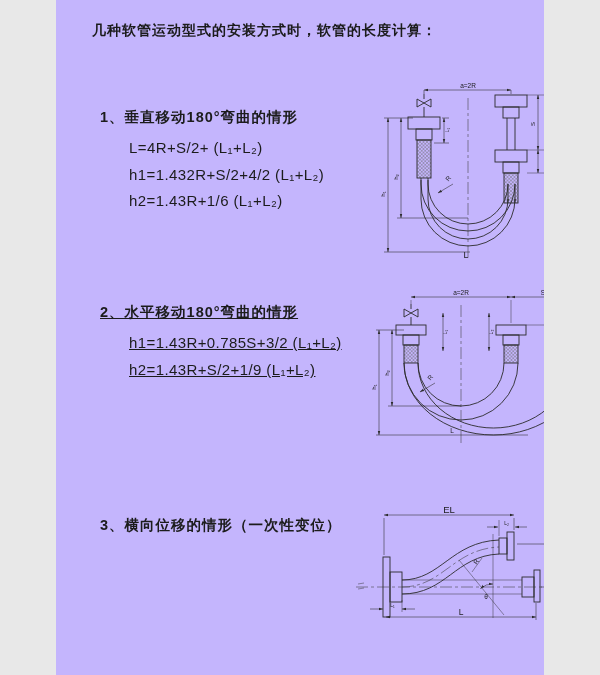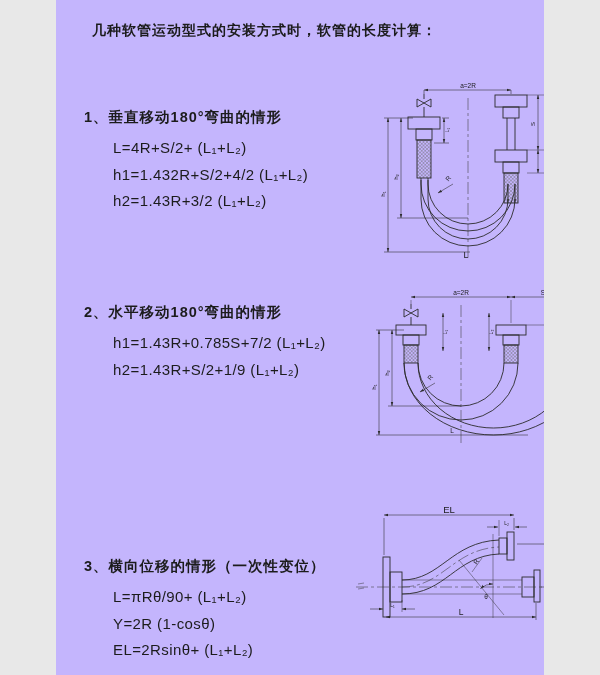--- a/index.html
+++ b/index.html
@@ -5,24 +5,24 @@
   html,body{margin:0;padding:0;background:#e8e8e8;}
   .page{
     position:relative;width:488px;height:675px;background:#c4b5fd;
     font-family:"Liberation Sans","DejaVu Sans",sans-serif;color:#1c1c1c;
     overflow:hidden;margin:0 auto;
   }
   .title{
     position:absolute;left:36px;top:22px;font-size:14px;font-weight:bold;
     letter-spacing:1px;
   }
-  .section{position:absolute;left:28px;}
+  .section{position:absolute;left:44px;}
   .sec1{top:108px;}
-  .sec2{top:303px;}
-  .sec3{top:516px;margin-top:41px;}
+  .sec2{top:303px;text-decoration:underline;}
+  .sec3{top:516px;}
   .heading{font-size:14.5px;font-weight:bold;letter-spacing:1px;}
   .formulas{margin:12px 0 0 29px;display:flex;flex-direction:column;gap:9.5px;}
   .formula{font-size:15px;letter-spacing:0.4px;white-space:pre;}
   .diag{position:absolute;}
   .d1{left:315px;top:72px;}
   .d2{left:312px;top:283px;}
   .d3{left:295px;top:500px;}
   svg{display:block;}
   svg .dl{stroke:#2b2b2b;stroke-width:0.9;fill:none;}
   svg .dim{stroke:#2b2b2b;stroke-width:0.55;fill:none;}
@@ -35,21 +35,21 @@
 
 <div class="page">
 
   <div class="title">几种软管运动型式的安装方式时，软管的长度计算：</div>
 
   <div class="section sec1">
     <div class="heading">1、垂直移动180°弯曲的情形</div>
     <div class="formulas">
       <div class="formula">L=4R+S/2+ (L₁+L₂)</div>
       <div class="formula">h1=1.432R+S/2+4/2 (L₁+L₂)</div>
-      <div class="formula">h2=1.43R+3/2 (L₁+L₂)</div>
+      <div class="formula">h2=1.43R+1/6 (L₁+L₂)</div>
     </div>
   </div>
 
   <div class="diag d1">
   <svg width="210" height="200" viewBox="0 0 210 200">
     <defs>
       <marker id="ar1" viewBox="0 0 10 10" refX="9.5" refY="5" markerWidth="8" markerHeight="8" orient="auto-start-reverse">
         <path d="M0 2.2 L10 5 L0 7.8 Z" fill="#2b2b2b"></path>
       </marker>
       <pattern id="br1" width="3.5" height="3.5" patternUnits="userSpaceOnUse">
@@ -112,21 +112,21 @@
       <text x="79" y="108" font-size="6.5" text-anchor="middle" transform="rotate(-50 79 108)">R</text>
 
       <text x="95" y="186" font-size="9" text-anchor="middle">L</text>
     </g>
   </svg>
   </div>
 
   <div class="section sec2">
     <div class="heading">2、水平移动180°弯曲的情形</div>
     <div class="formulas">
-      <div class="formula">h1=1.43R+0.785S+7/2 (L₁+L₂)</div>
+      <div class="formula">h1=1.43R+0.785S+3/2 (L₁+L₂)</div>
       <div class="formula">h2=1.43R+S/2+1/9 (L₁+L₂)</div>
     </div>
   </div>
 
   <div class="diag d2">
   <svg width="280" height="175" viewBox="0 0 280 175">
     <defs>
       <marker id="ar2" viewBox="0 0 10 10" refX="9.5" refY="5" markerWidth="8" markerHeight="8" orient="auto-start-reverse">
         <path d="M0 2.2 L10 5 L0 7.8 Z" fill="#2b2b2b"></path>
       </marker>
@@ -185,25 +185,20 @@
       <line x1="67" y1="100" x2="52" y2="109" marker-end="url(#ar2)"></line>
       <text x="64" y="96" font-size="6.5" text-anchor="middle" transform="rotate(-50 64 96)">R</text>
 
       <text x="84" y="150" font-size="6.5" text-anchor="middle">L</text>
     </g>
   </svg>
   </div>
 
   <div class="section sec3">
     <div class="heading">3、横向位移的情形（一次性变位）</div>
-    <div class="formulas">
-      <div class="formula">L=πRθ/90+ (L₁+L₂)</div>
-      <div class="formula">Y=2R (1-cosθ)</div>
-      <div class="formula">EL=2Rsinθ+ (L₁+L₂)</div>
-    </div>
   </div>
 
   <div class="diag d3">
   <svg width="300" height="165" viewBox="0 0 300 165">
     <defs>
       <marker id="ar3" viewBox="0 0 10 10" refX="9.5" refY="5" markerWidth="8" markerHeight="8" orient="auto-start-reverse">
         <path d="M0 2.2 L10 5 L0 7.8 Z" fill="#2b2b2b"></path>
       </marker>
     </defs>
 

